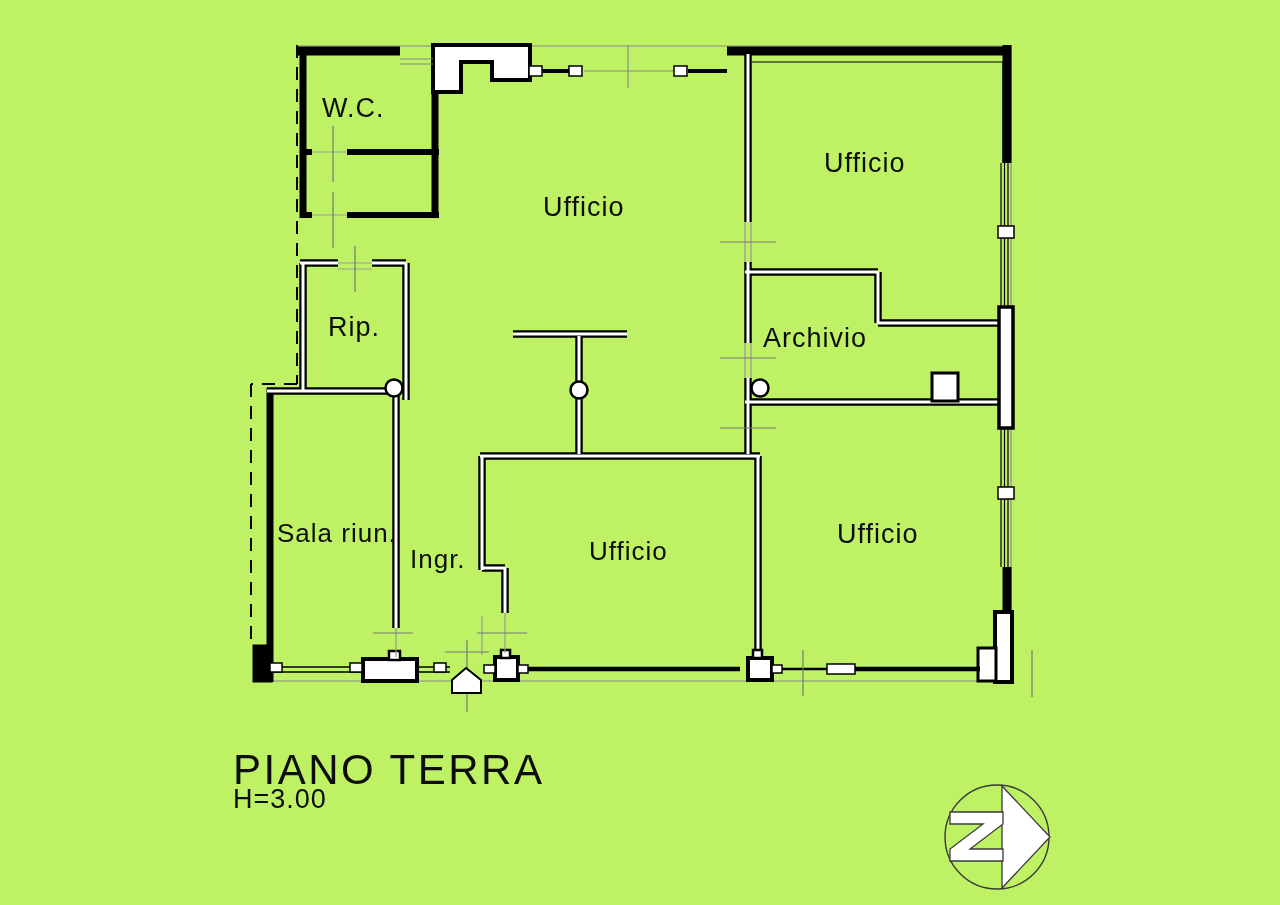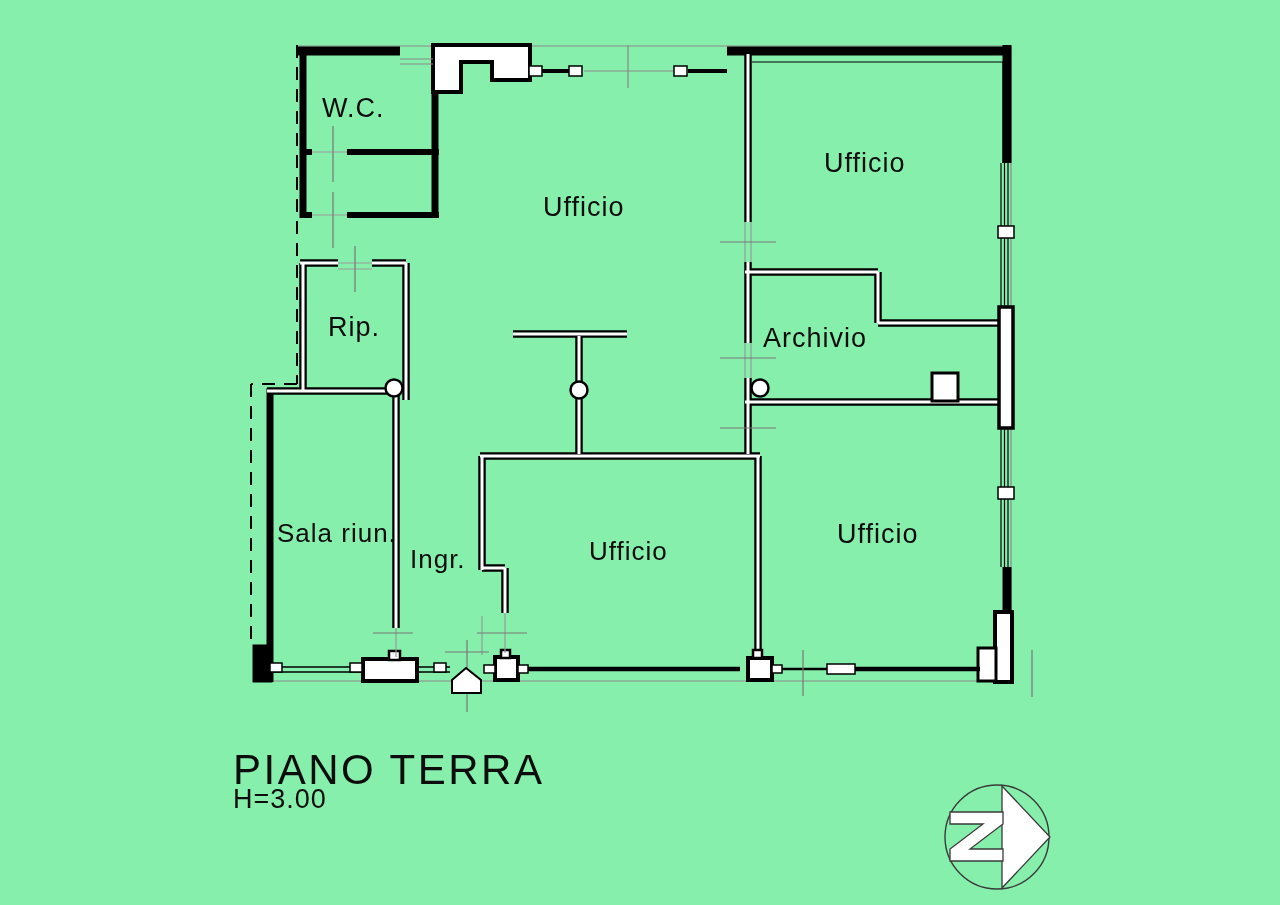--- a/index.html
+++ b/index.html
@@ -1,16 +1,16 @@
 <!DOCTYPE html>
 <html><head>
 <meta charset="utf-8">
 <style>
   html,body{margin:0;padding:0;background:#ffffff;width:1280px;height:905px;overflow:hidden;}
-  .page{position:relative;width:1280px;height:905px;background:#86efac;}
+  .page{position:relative;width:1280px;height:905px;background:#bef264;}
   svg{display:block;}
   text{font-family:"Liberation Sans", sans-serif;fill:#0d0d0d;}
   .room-label{font-size:26px;letter-spacing:1px;}
   .room-label-lg{font-size:27px;letter-spacing:1px;}
   .title-main{font-size:42px;letter-spacing:2.5px;}
   .title-sub{font-size:27px;letter-spacing:1px;}
 </style>
 </head>
 <body>
 

